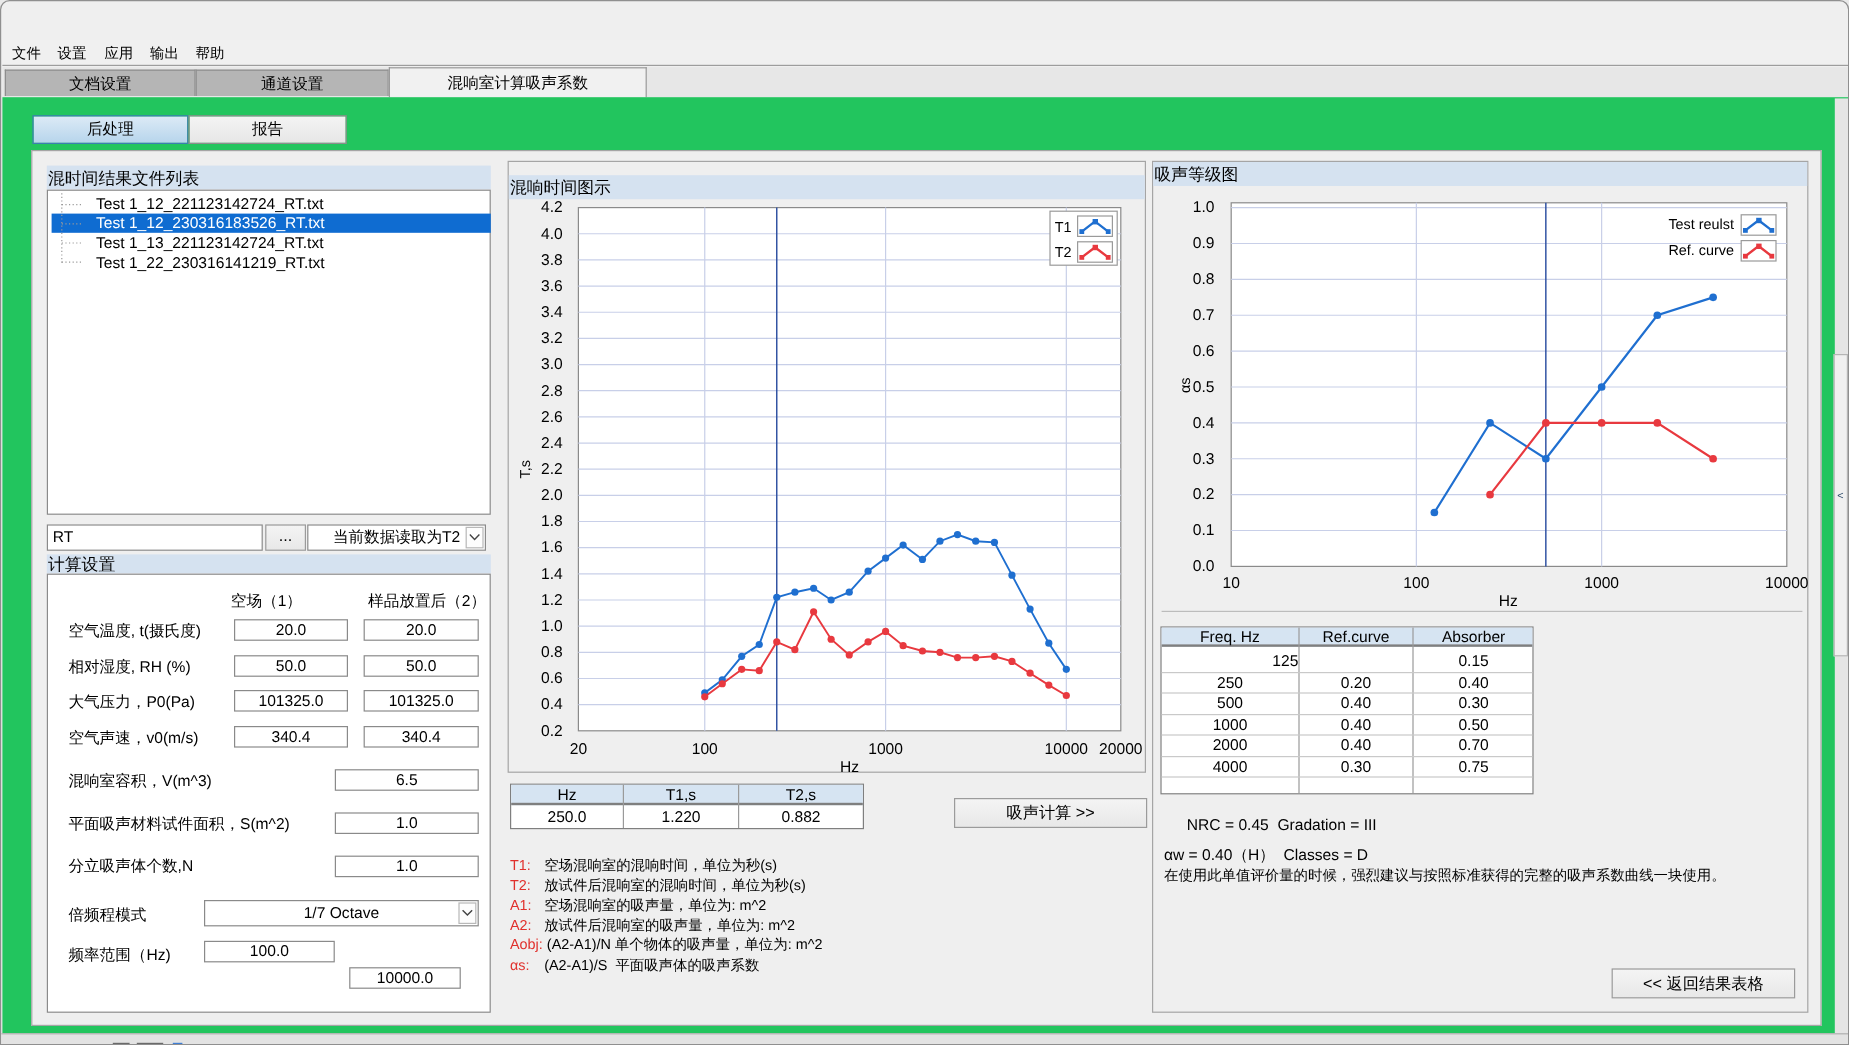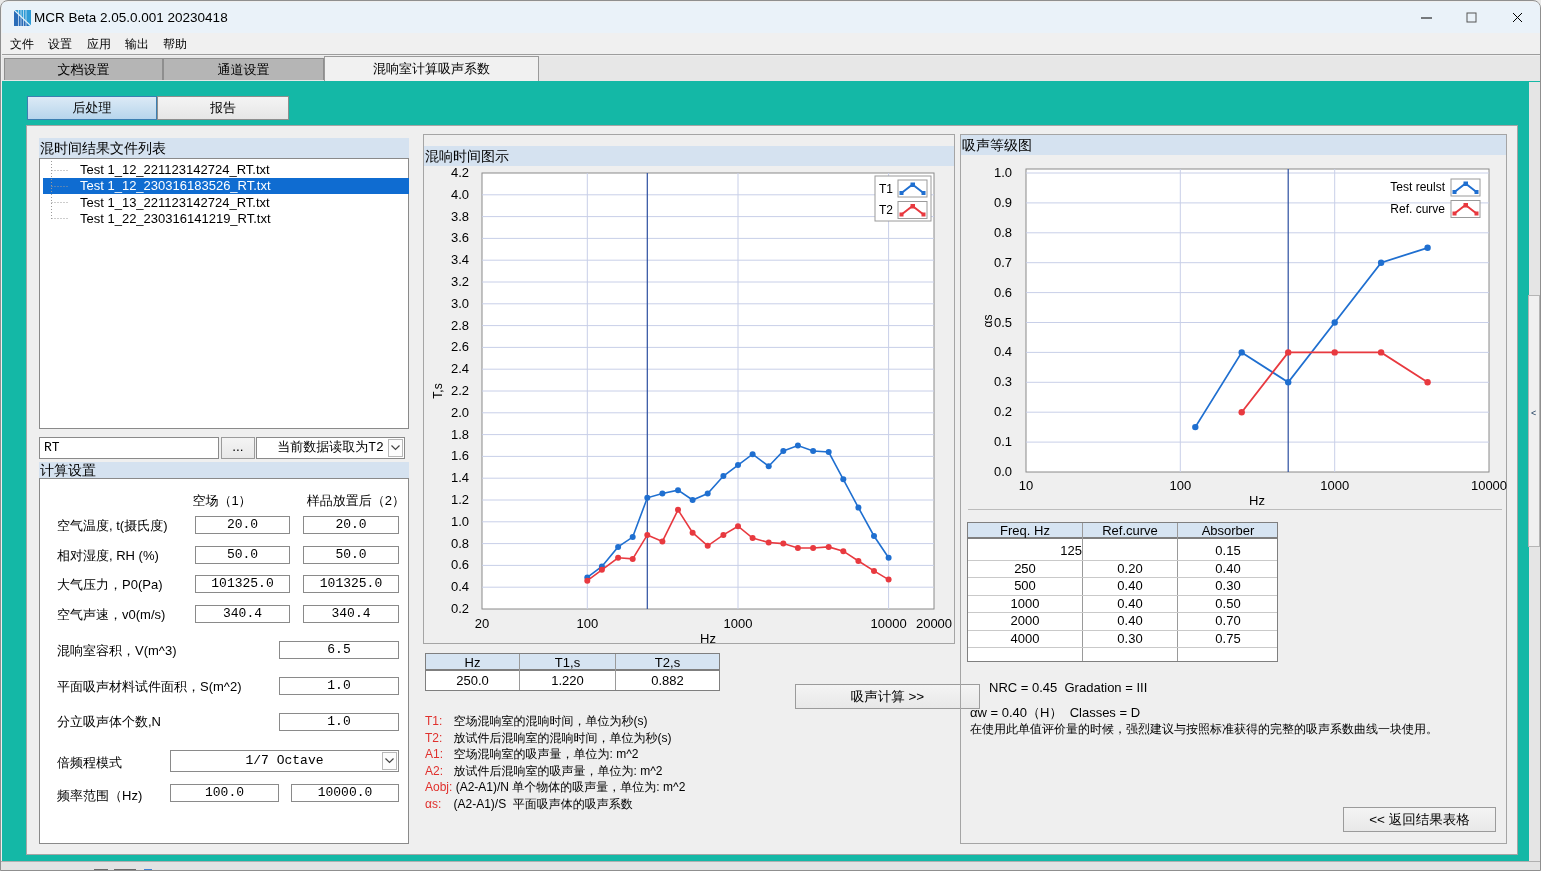--- a/index.html
+++ b/index.html
@@ -9,63 +9,42 @@
 #win { position:absolute; left:0; top:0; width:1541px; height:871px;
   background:#efefef; border:1px solid #8f8f8f; border-radius:8px 8px 0 0; overflow:hidden; }
 #titlebar { position:absolute; left:1px; top:1px; width:1539px; height:31px; background:#eaf2f9; }
 #title-text { position:absolute; left:32px; top:8px; font-size:13.5px; color:#000; }
 #menubar { position:absolute; left:1px; top:32px; width:1539px; height:22px; background:#f0f0f0; border-bottom:1px solid #9d9d9d; }
 .menu-item { position:absolute; top:3px; font-size:12px; }
 #tabstrip { position:absolute; left:1px; top:55px; width:1539px; height:25px; background:#e7e7e7; }
 .tab { position:absolute; top:2px; height:22px; background:#b5b5b5; border:1px solid #8e8e8e; border-bottom:none;
   text-align:center; font-size:13px; line-height:21px; }
 .tab.active { background:#f1f1f1; border:1px solid #9a9a9a; border-bottom:none; top:0px; height:25px; line-height:24px; }
-#content { position:absolute; left:1px; top:80px; width:1539px; height:781px; background:#14b8a6; }
+#content { position:absolute; left:1px; top:80px; width:1539px; height:781px; background:#22c55e; }
 .btn-sub { position:absolute; font-size:13px; text-align:center; }
 #btn-post { left:25px; top:15px; width:130px; height:24px; line-height:22px;
   background:linear-gradient(#dceaf6,#b7d5ec); border:1px solid #3c7fb1; }
 #btn-report { left:155px; top:15px; width:132px; height:24px; line-height:22px;
   background:linear-gradient(#f4f4f4,#e6e6e6); border:1px solid #8e8e8e; }
 #mainpanel { position:absolute; left:24px; top:44px; width:1492px; height:730px; border:1px solid #a5a5a5; background:#efefef; }
 
 .hdrbar { position:absolute; background:#d5e2f0; font-size:14px; }
 .whitebox { position:absolute; background:#fff; border:1px solid #8a8a8a; }
-.inputbox { position:absolute; background:#fff; border:1px solid #8a8a8a; font-size:13px; text-align:center;font-family:Liberation Mono, monospace; }
+.inputbox { position:absolute; background:#fff; border:1px solid #8a8a8a; font-size:13px; text-align:center; }
 .lbl { position:absolute; font-size:13px; white-space:nowrap; }
 .rl { color:#e0302c; display:inline-block; width:28.5px; }
 .btn { position:absolute; background:linear-gradient(#f4f4f4,#e8e8e8); border:1px solid #9b9b9b; text-align:center; font-size:13.5px; }
 #rightstrip { position:absolute; left:1528px; top:81px; width:12px; height:780px; background:#e5e5e5; }
 #splitbtn { position:absolute; left:1527px; top:294px; width:12px; height:252px; background:#f0f0f0; border:1px solid #b5b5b5; }
 #splitbtn span { position:absolute; left:2px; top:112px; font-size:9px; color:#1a3a5c; }
 #botline { position:absolute; left:0px; top:860px; width:1541px; height:11px; background:#e3e3e3; border-top:1px solid #b0b0b0; }
 </style>
 </head>
 <body>
 <div id="win">
-  <div id="titlebar">
-    <svg class="abs" style="left:12px;top:8px" width="17" height="16" viewBox="0 0 17 16">
-      <rect x="0" y="0" width="17" height="16" fill="#2e9bd6"></rect>
-      <path d="M0 0 L15 16 L0 16 Z" fill="#2a6cb8"></path>
-      <path d="M0 0 L17 16" stroke="#eaf2f9" stroke-width="1.2"></path>
-      <line x1="4.5" y1="0" x2="4.5" y2="16" stroke="#eaf2f9" stroke-width="0.7"></line>
-      <line x1="7" y1="0" x2="7" y2="16" stroke="#eaf2f9" stroke-width="0.7"></line>
-      <line x1="9.5" y1="0" x2="9.5" y2="16" stroke="#eaf2f9" stroke-width="0.7"></line>
-      <line x1="12" y1="0" x2="12" y2="16" stroke="#eaf2f9" stroke-width="0.7"></line>
-    </svg>
-    <div id="title-text">MCR Beta 2.05.0.001 20230418</div>
-    <svg class="abs" style="left:1419px;top:9px" width="12" height="12">
-        <line x1="0" y1="7" x2="11" y2="7" stroke="#000" stroke-width="1"></line>
-      </svg>
-    <svg class="abs" style="left:1464px;top:10px" width="12" height="12">
-        <rect x="1" y="1" width="9" height="9" fill="none" stroke="#555" stroke-width="1"></rect>
-      </svg>
-    <svg class="abs" style="left:1510px;top:10px" width="12" height="12">
-        <path d="M1 1 L10 10 M10 1 L1 10" stroke="#000" stroke-width="1"></path>
-      </svg>
-  </div>
   <div id="menubar">
     <div class="menu-item" style="left:8px">文件</div>
     <div class="menu-item" style="left:46px">设置</div>
     <div class="menu-item" style="left:85px">应用</div>
     <div class="menu-item" style="left:123px">输出</div>
     <div class="menu-item" style="left:161px">帮助</div>
   </div>
   <div id="tabstrip">
     <div class="tab" style="left:2px;width:159px">文档设置</div>
     <div class="tab" style="left:161px;width:161px">通道设置</div>
@@ -122,21 +101,21 @@
     <div class="lbl" style="left:30px;top:587px">分立吸声体个数,N</div>
     <div class="inputbox" style="left:252px;top:587px;width:120px;height:18px;line-height:16px">1.0</div>
     <div class="lbl" style="left:30px;top:628px">倍频程模式</div>
     <div class="inputbox" style="left:143px;top:624px;width:229px;height:22px;line-height:20px">1/7 Octave</div>
     <div class="abs" style="left:355px;top:626px;width:15px;height:18px;background:#fdfdfd;border:1px solid #b8b8b8"></div>
     <svg class="abs" style="left:358px;top:632px" width="9" height="6">
           <path d="M0.5 0.5 L4.5 4.5 L8.5 0.5" fill="none" stroke="#444" stroke-width="1.2"></path>
         </svg>
     <div class="lbl" style="left:30px;top:661px">频率范围（Hz)</div>
     <div class="inputbox" style="left:143px;top:658px;width:109px;height:18px;line-height:16px">100.0</div>
-    <div class="inputbox" style="left:264px;top:658px;width:108px;height:18px;line-height:16px">10000.0</div>
+    <div class="inputbox" style="left:264px;top:680px;width:93px;height:18px;line-height:16px">10000.0</div>
 
     <div class="abs" style="left:396px;top:8px;width:532px;height:510px;border:1px solid #a5a5a5"></div>
     <div class="hdrbar" style="left:397px;top:20px;width:530px;height:20px;line-height:20px;padding-left:1px">混响时间图示</div>
     <svg class="abs" style="left:396px;top:29px" width="532" height="489" viewBox="421 154 532 489">
       <rect x="480" y="172" width="452" height="436" fill="#fff" stroke="#8a8a8a"></rect>
       <g stroke="#c8cfe8" stroke-width="1">
         <line x1="480" y1="193.8" x2="932" y2="193.8"></line>
             <line x1="480" y1="215.6" x2="932" y2="215.6"></line>
         <line x1="480" y1="237.4" x2="932" y2="237.4"></line>
             <line x1="480" y1="259.2" x2="932" y2="259.2"></line>
@@ -260,21 +239,21 @@
     <div class="abs" style="left:398px;top:527px;width:295px;height:38px;border:1px solid #7f7f7f;background:#fff"></div>
     <div class="abs" style="left:399px;top:528px;width:293px;height:17px;background:#d6e4f2;border-bottom:2px solid #7f7f7f"></div>
     <div class="abs" style="left:492px;top:528px;width:1px;height:36px;background:#9a9a9a"></div>
     <div class="abs" style="left:588px;top:528px;width:1px;height:36px;background:#9a9a9a"></div>
     <div class="lbl" style="left:399px;top:529px;width:93px;text-align:center">Hz</div>
     <div class="lbl" style="left:493px;top:529px;width:95px;text-align:center">T1,s</div>
     <div class="lbl" style="left:589px;top:529px;width:103px;text-align:center">T2,s</div>
     <div class="lbl" style="left:399px;top:547px;width:93px;text-align:center">250.0</div>
     <div class="lbl" style="left:493px;top:547px;width:95px;text-align:center">1.220</div>
     <div class="lbl" style="left:589px;top:547px;width:103px;text-align:center">0.882</div>
-    <div class="btn" style="left:768px;top:558px;width:185px;height:25px;line-height:23px">吸声计算 &gt;&gt;</div>
+    <div class="btn" style="left:768px;top:539px;width:161px;height:25px;line-height:23px">吸声计算 &gt;&gt;</div>
 
     <div class="lbl" style="left:398px;top:587px;font-size:12px"><span class="rl">T1:</span>空场混响室的混响时间，单位为秒(s)</div>
     <div class="lbl" style="left:398px;top:603.5px;font-size:12px"><span class="rl">T2:</span>放试件后混响室的混响时间，单位为秒(s)</div>
     <div class="lbl" style="left:398px;top:620px;font-size:12px"><span class="rl">A1:</span>空场混响室的吸声量，单位为: m^2</div>
     <div class="lbl" style="left:398px;top:636.5px;font-size:12px"><span class="rl">A2:</span>放试件后混响室的吸声量，单位为: m^2</div>
     <div class="lbl" style="left:398px;top:653px;font-size:12px"><span style="color:#e0302c">Aobj:</span> (A2-A1)/N 单个物体的吸声量，单位为: m^2</div>
     <div class="lbl" style="left:398px;top:669.5px;font-size:12px"><span class="rl">αs:</span>(A2-A1)/S&nbsp; 平面吸声体的吸声系数</div>
 
     <div class="abs" style="left:933px;top:8px;width:547px;height:710px;border:1px solid #a5a5a5"></div>
     <div class="hdrbar" style="left:934px;top:9px;width:545px;height:20px;line-height:20px;padding-left:1px">吸声等级图</div>

